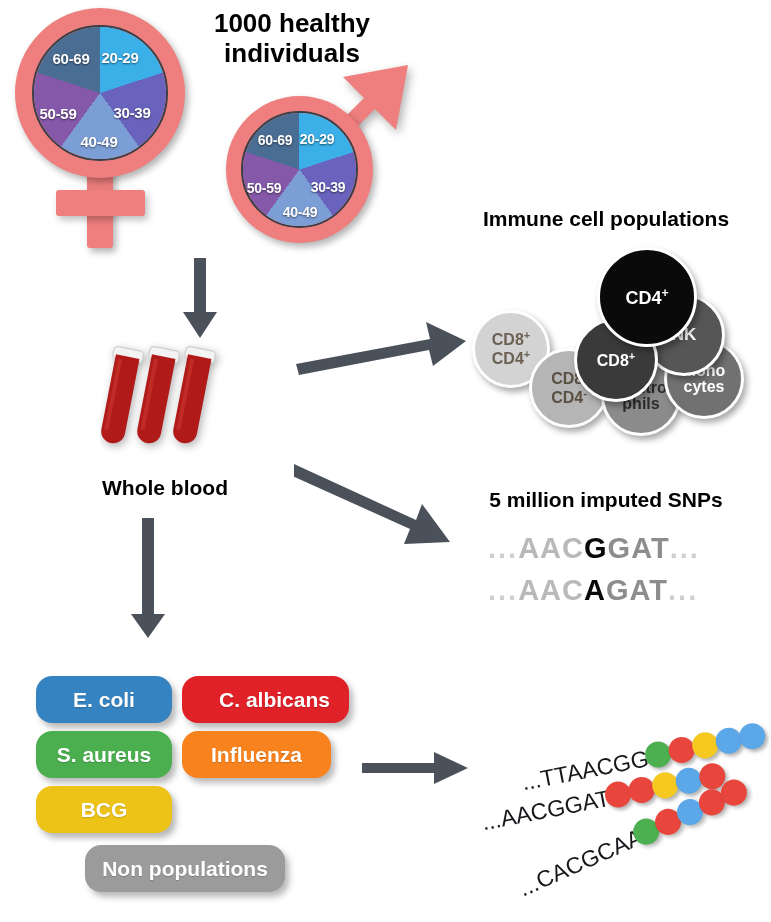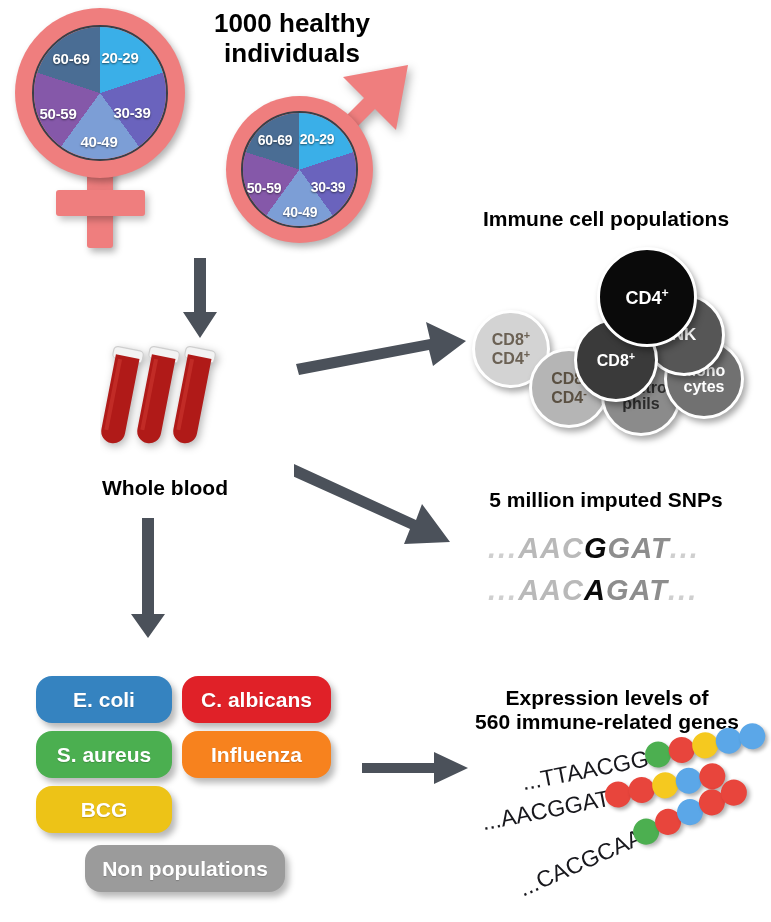--- a/index.html
+++ b/index.html
@@ -35,21 +35,21 @@
   .tubes{position:absolute;}
 
   
   .cell{position:absolute;border-radius:50%;border:3px solid #fff;
         box-sizing:border-box;display:flex;align-items:center;
         justify-content:center;text-align:center;font-weight:bold;
         line-height:1.02;box-shadow:3px 4px 6px rgba(0,0,0,.34);}
   .cell span.sup{font-size:.68em;vertical-align:super;}
 
   
-  .snp{position:absolute;font-weight:bold;white-space:nowrap;font-style:italic;}
+  .snp{position:absolute;font-weight:bold;white-space:nowrap;}
   .snp .dim{color:#b9b9b9;}
   .snp .mid{color:#8d8d8d;}
   .snp .hot{color:#0a0a0a;}
   .snp .dots{color:#cfcfcf;letter-spacing:2px;}
 
   
   .pill{position:absolute;border-radius:16px;display:flex;
         align-items:center;justify-content:center;color:#fff;
         font-weight:bold;box-shadow:4px 5px 6px rgba(0,0,0,.28);
         text-shadow:0 1px 1px rgba(0,0,0,.18);}
@@ -177,43 +177,41 @@
   </div>
 
   <div class="snp" style="left:488px;top:574px;font-size:29px;letter-spacing:1px;">
     <span class="dots">...</span><span class="dim">AAC</span><span class="hot">A</span><span class="mid">GAT</span><span class="dots">...</span>
   </div>
 
   <div class="abs" style="left:0;top:0;width:771px;height:922px;pointer-events:none;" id="pillbox">
       <div class="pill" style="left: 36px; top: 676px; width: 136px; height: 47px; background: rgb(53, 131, 192); font-size: 21px; pointer-events: auto;">
         <span>E. coli</span>
       </div>
-      <div class="pill" style="left: 182px; top: 676px; width: 149px; height: 47px; background: rgb(224, 33, 40); font-size: 21px; pointer-events: auto;">
+      <div class="pill" style="left: 182px; top: 676px; width: 149px; height: 47px; background: rgb(224, 33, 40); font-size: 21px; pointer-events: auto; padding-left: 18px;">
         <span>C. albicans</span>
       </div>
       <div class="pill" style="left: 36px; top: 731px; width: 136px; height: 47px; background: rgb(75, 175, 80); font-size: 21px; pointer-events: auto;">
         <span>S. aureus</span>
       </div>
       <div class="pill" style="left: 182px; top: 731px; width: 149px; height: 47px; background: rgb(247, 130, 30); font-size: 21px; pointer-events: auto;">
         <span>Influenza</span>
       </div>
       <div class="pill" style="left: 36px; top: 786px; width: 136px; height: 47px; background: rgb(237, 195, 23); font-size: 21px; pointer-events: auto; text-align: center;">
         <span>BCG</span>
       </div>
       <div class="pill" style="left: 85px; top: 845px; width: 200px; height: 47px; background: rgb(155, 155, 155); font-size: 21px; pointer-events: auto;">
         <span>Non populations</span>
       </div>
     </div>
 
   <svg class="arrow" style="left:362px;top:752px;" width="108" height="34" viewBox="0 0 108 34">
     <path d="M0 11 H72 V0 L106 16 L72 32 V21 H0 Z" fill="#4b515a"></path>
   </svg>
 
-  <div class="hd" style="left:448px;top:686px;width:318px;font-size:21px;">Expression levels of
-560 immune-related genes</div>
 
   <div class="abs" style="left:0;top:0;width:771px;height:922px;pointer-events:none;" id="strandbox">
       <div class="strand" style="left: 522px; top: 768px; width: 258px; height: 30px; transform: rotate(-11deg);">
         <div class="seq" style="font-size: 23px;">...TTAACGG</div>
         <div class="bead" style="left: 126px; top: 0px; width: 26px; height: 26px; background: rgb(76, 175, 80);"></div>
         <div class="bead" style="left: 150px; top: 0px; width: 26px; height: 26px; background: rgb(232, 69, 60);"></div>
         <div class="bead" style="left: 174px; top: 0px; width: 26px; height: 26px; background: rgb(245, 201, 31);"></div>
         <div class="bead" style="left: 198px; top: 0px; width: 26px; height: 26px; background: rgb(91, 167, 232);"></div>
         <div class="bead" style="left: 222px; top: 0px; width: 26px; height: 26px; background: rgb(91, 167, 232);"></div>
       </div>

